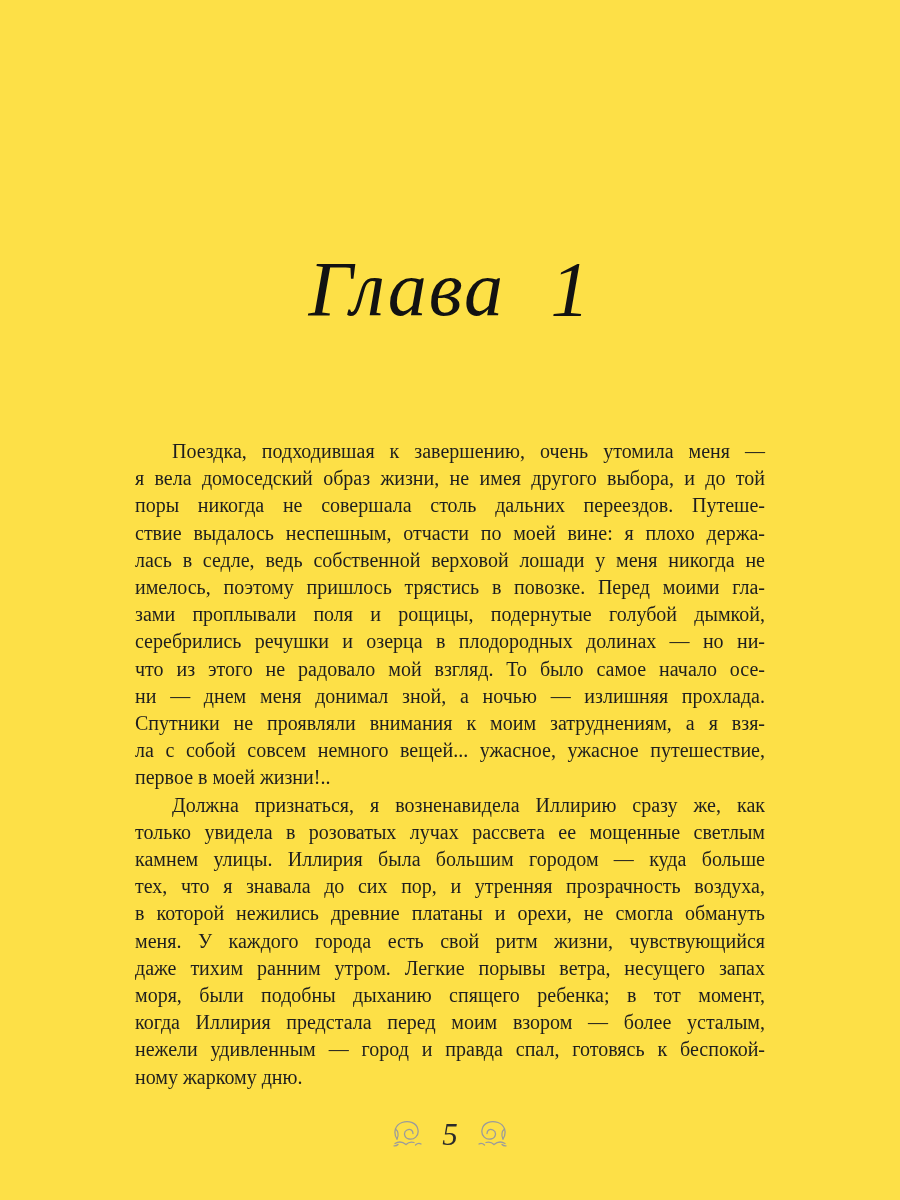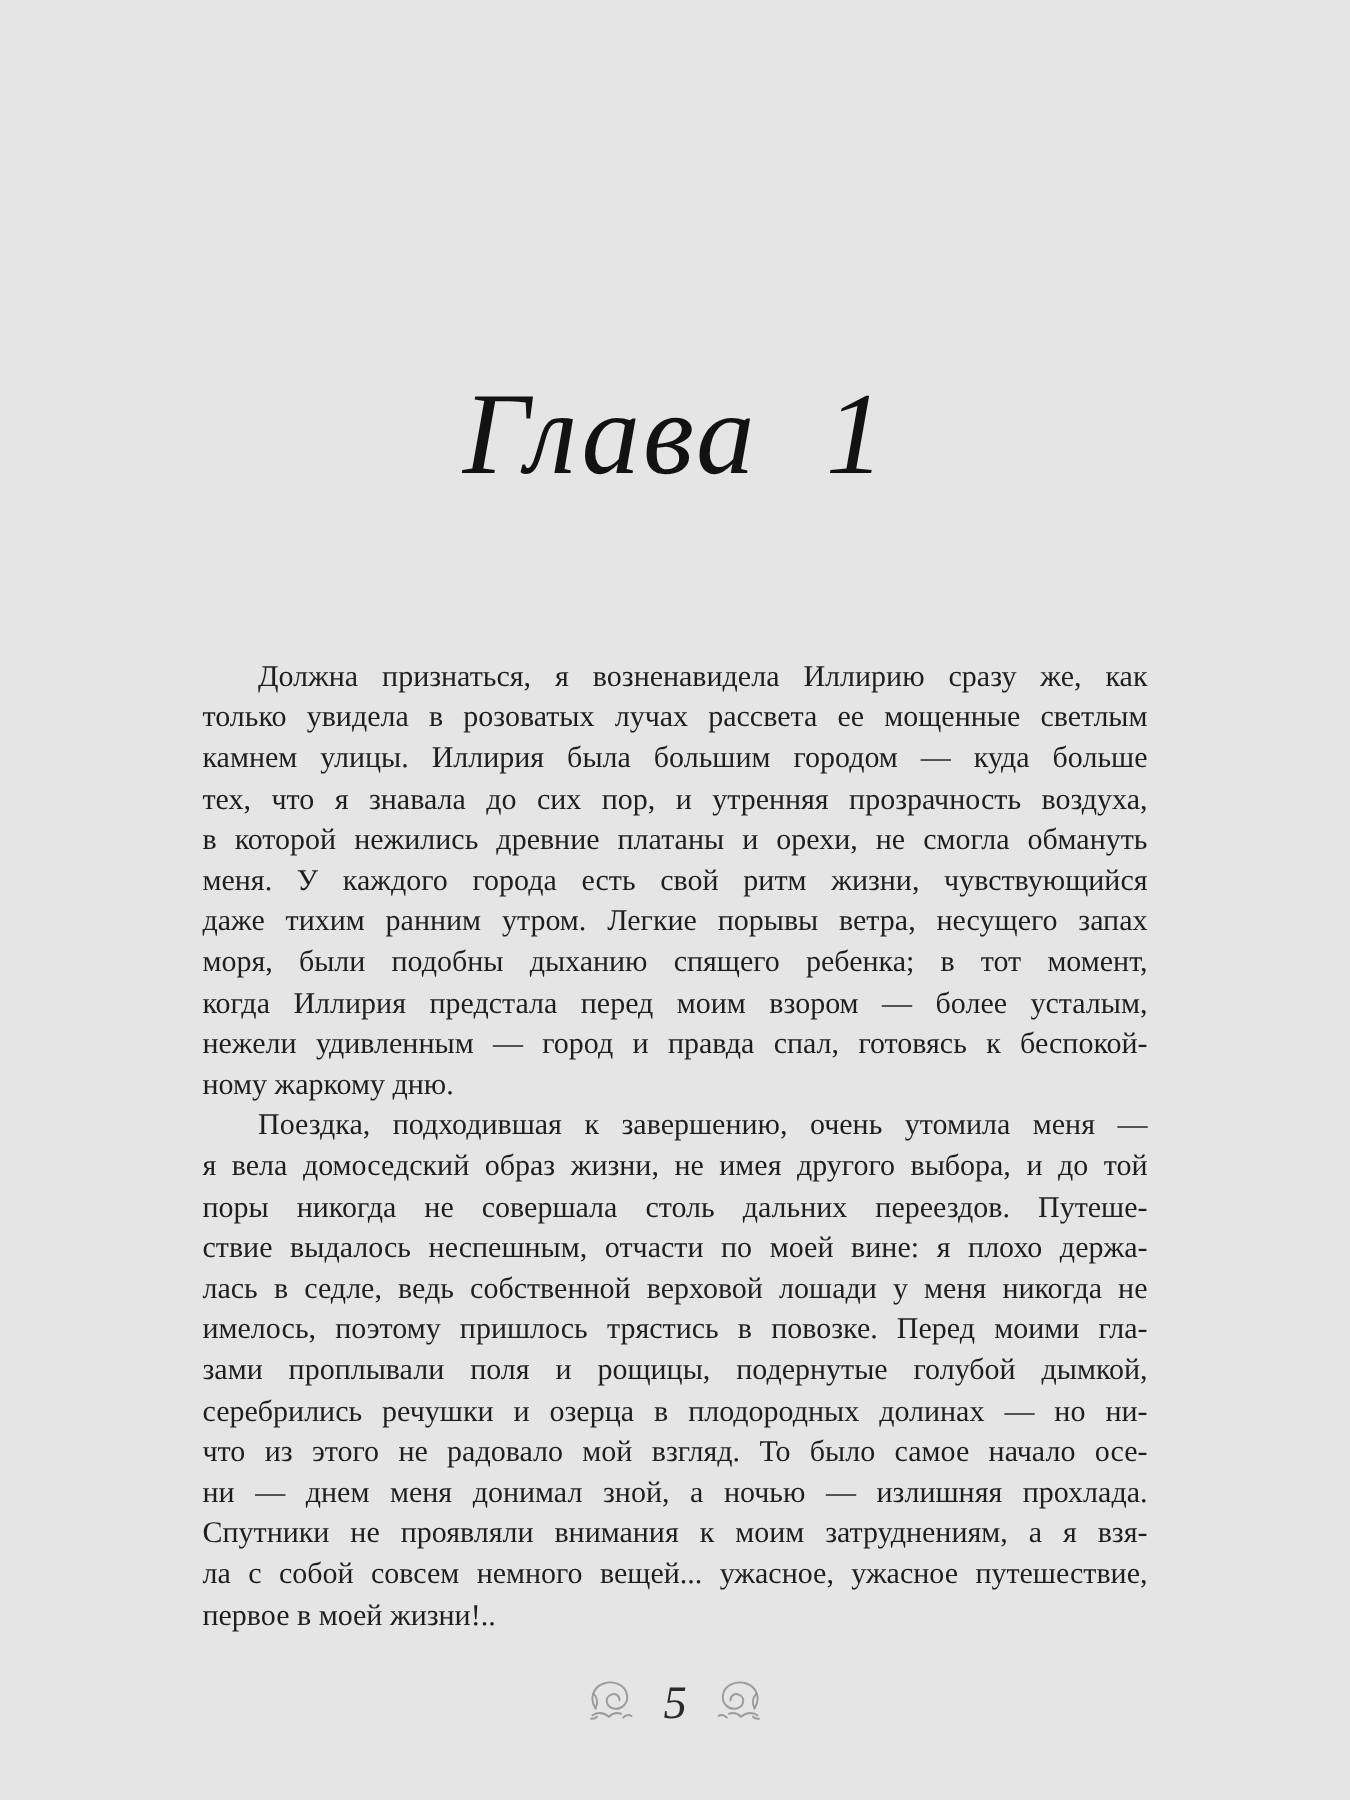--- a/index.html
+++ b/index.html
@@ -4,21 +4,21 @@
 <style>
   html, body {
     margin: 0;
     padding: 0;
     background: #ffffff;
   }
   .page {
     position: relative;
     width: 900px;
     height: 1200px;
-    background: #e5e5e5;
+    background: #fde047;
     font-family: "Liberation Serif", "DejaVu Serif", serif;
     color: #1e1e1e;
     overflow: hidden;
   }
   .chapter-title {
     position: absolute;
     top: 250px;
     left: 0;
     width: 900px;
     margin: 0;
@@ -77,46 +77,46 @@
 </style>
 </head>
 <body>
 
 <div class="page">
 
   <h1 class="chapter-title">Глава 1</h1>
 
   <div class="text-block" id="paragraphs">
       <div class="paragraph">
-        <div class="line line-first">Должна признаться, я возненавидела Иллирию сразу же, как</div>
-        <div class="line">только увидела в розоватых лучах рассвета ее мощенные светлым</div>
-        <div class="line">камнем улицы. Иллирия была большим городом — куда больше</div>
-        <div class="line">тех, что я знавала до сих пор, и утренняя прозрачность воздуха,</div>
-        <div class="line">в которой нежились древние платаны и орехи, не смогла обмануть</div>
-        <div class="line">меня. У каждого города есть свой ритм жизни, чувствующийся</div>
-        <div class="line">даже тихим ранним утром. Легкие порывы ветра, несущего запах</div>
-        <div class="line">моря, были подобны дыханию спящего ребенка; в тот момент,</div>
-        <div class="line">когда Иллирия предстала перед моим взором — более усталым,</div>
-        <div class="line">нежели удивленным — город и правда спал, готовясь к беспокой-</div>
-        <div class="line line-last">ному жаркому дню.</div>
-      </div>
-      <div class="paragraph">
         <div class="line line-first">Поездка, подходившая к завершению, очень утомила меня —</div>
         <div class="line">я вела домоседский образ жизни, не имея другого выбора, и до той</div>
         <div class="line">поры никогда не совершала столь дальних переездов. Путеше-</div>
         <div class="line">ствие выдалось неспешным, отчасти по моей вине: я плохо держа-</div>
         <div class="line">лась в седле, ведь собственной верховой лошади у меня никогда не</div>
         <div class="line">имелось, поэтому пришлось трястись в повозке. Перед моими гла-</div>
         <div class="line">зами проплывали поля и рощицы, подернутые голубой дымкой,</div>
         <div class="line">серебрились речушки и озерца в плодородных долинах — но ни-</div>
         <div class="line">что из этого не радовало мой взгляд. То было самое начало осе-</div>
         <div class="line">ни — днем меня донимал зной, а ночью — излишняя прохлада.</div>
         <div class="line">Спутники не проявляли внимания к моим затруднениям, а я взя-</div>
         <div class="line">ла с собой совсем немного вещей... ужасное, ужасное путешествие,</div>
         <div class="line line-last">первое в моей жизни!..</div>
+      </div>
+      <div class="paragraph">
+        <div class="line line-first">Должна признаться, я возненавидела Иллирию сразу же, как</div>
+        <div class="line">только увидела в розоватых лучах рассвета ее мощенные светлым</div>
+        <div class="line">камнем улицы. Иллирия была большим городом — куда больше</div>
+        <div class="line">тех, что я знавала до сих пор, и утренняя прозрачность воздуха,</div>
+        <div class="line">в которой нежились древние платаны и орехи, не смогла обмануть</div>
+        <div class="line">меня. У каждого города есть свой ритм жизни, чувствующийся</div>
+        <div class="line">даже тихим ранним утром. Легкие порывы ветра, несущего запах</div>
+        <div class="line">моря, были подобны дыханию спящего ребенка; в тот момент,</div>
+        <div class="line">когда Иллирия предстала перед моим взором — более усталым,</div>
+        <div class="line">нежели удивленным — город и правда спал, готовясь к беспокой-</div>
+        <div class="line line-last">ному жаркому дню.</div>
       </div>
     </div>
 
   <div class="footer">
     <span class="ornament ornament-left">
       <svg width="33" height="28" viewBox="0 0 33 28">
         <g fill="none" stroke="#9b9b9b" stroke-width="1.3" stroke-linecap="round">
           <path d="M6,19 C2,13 4,5 11,2.5 C18,0 26,3 27,10 C28,16 23,20 18,19 C13,18 12,12 16,10 C19,8.5 22,10 22,13.5"></path>
           <path d="M6,19 C8,15 7,11 4.5,9"></path>
           <path d="M4,23.5 C8,21 12,22 15,24.5 C17,22.5 20,21.5 23,22.5"></path>

